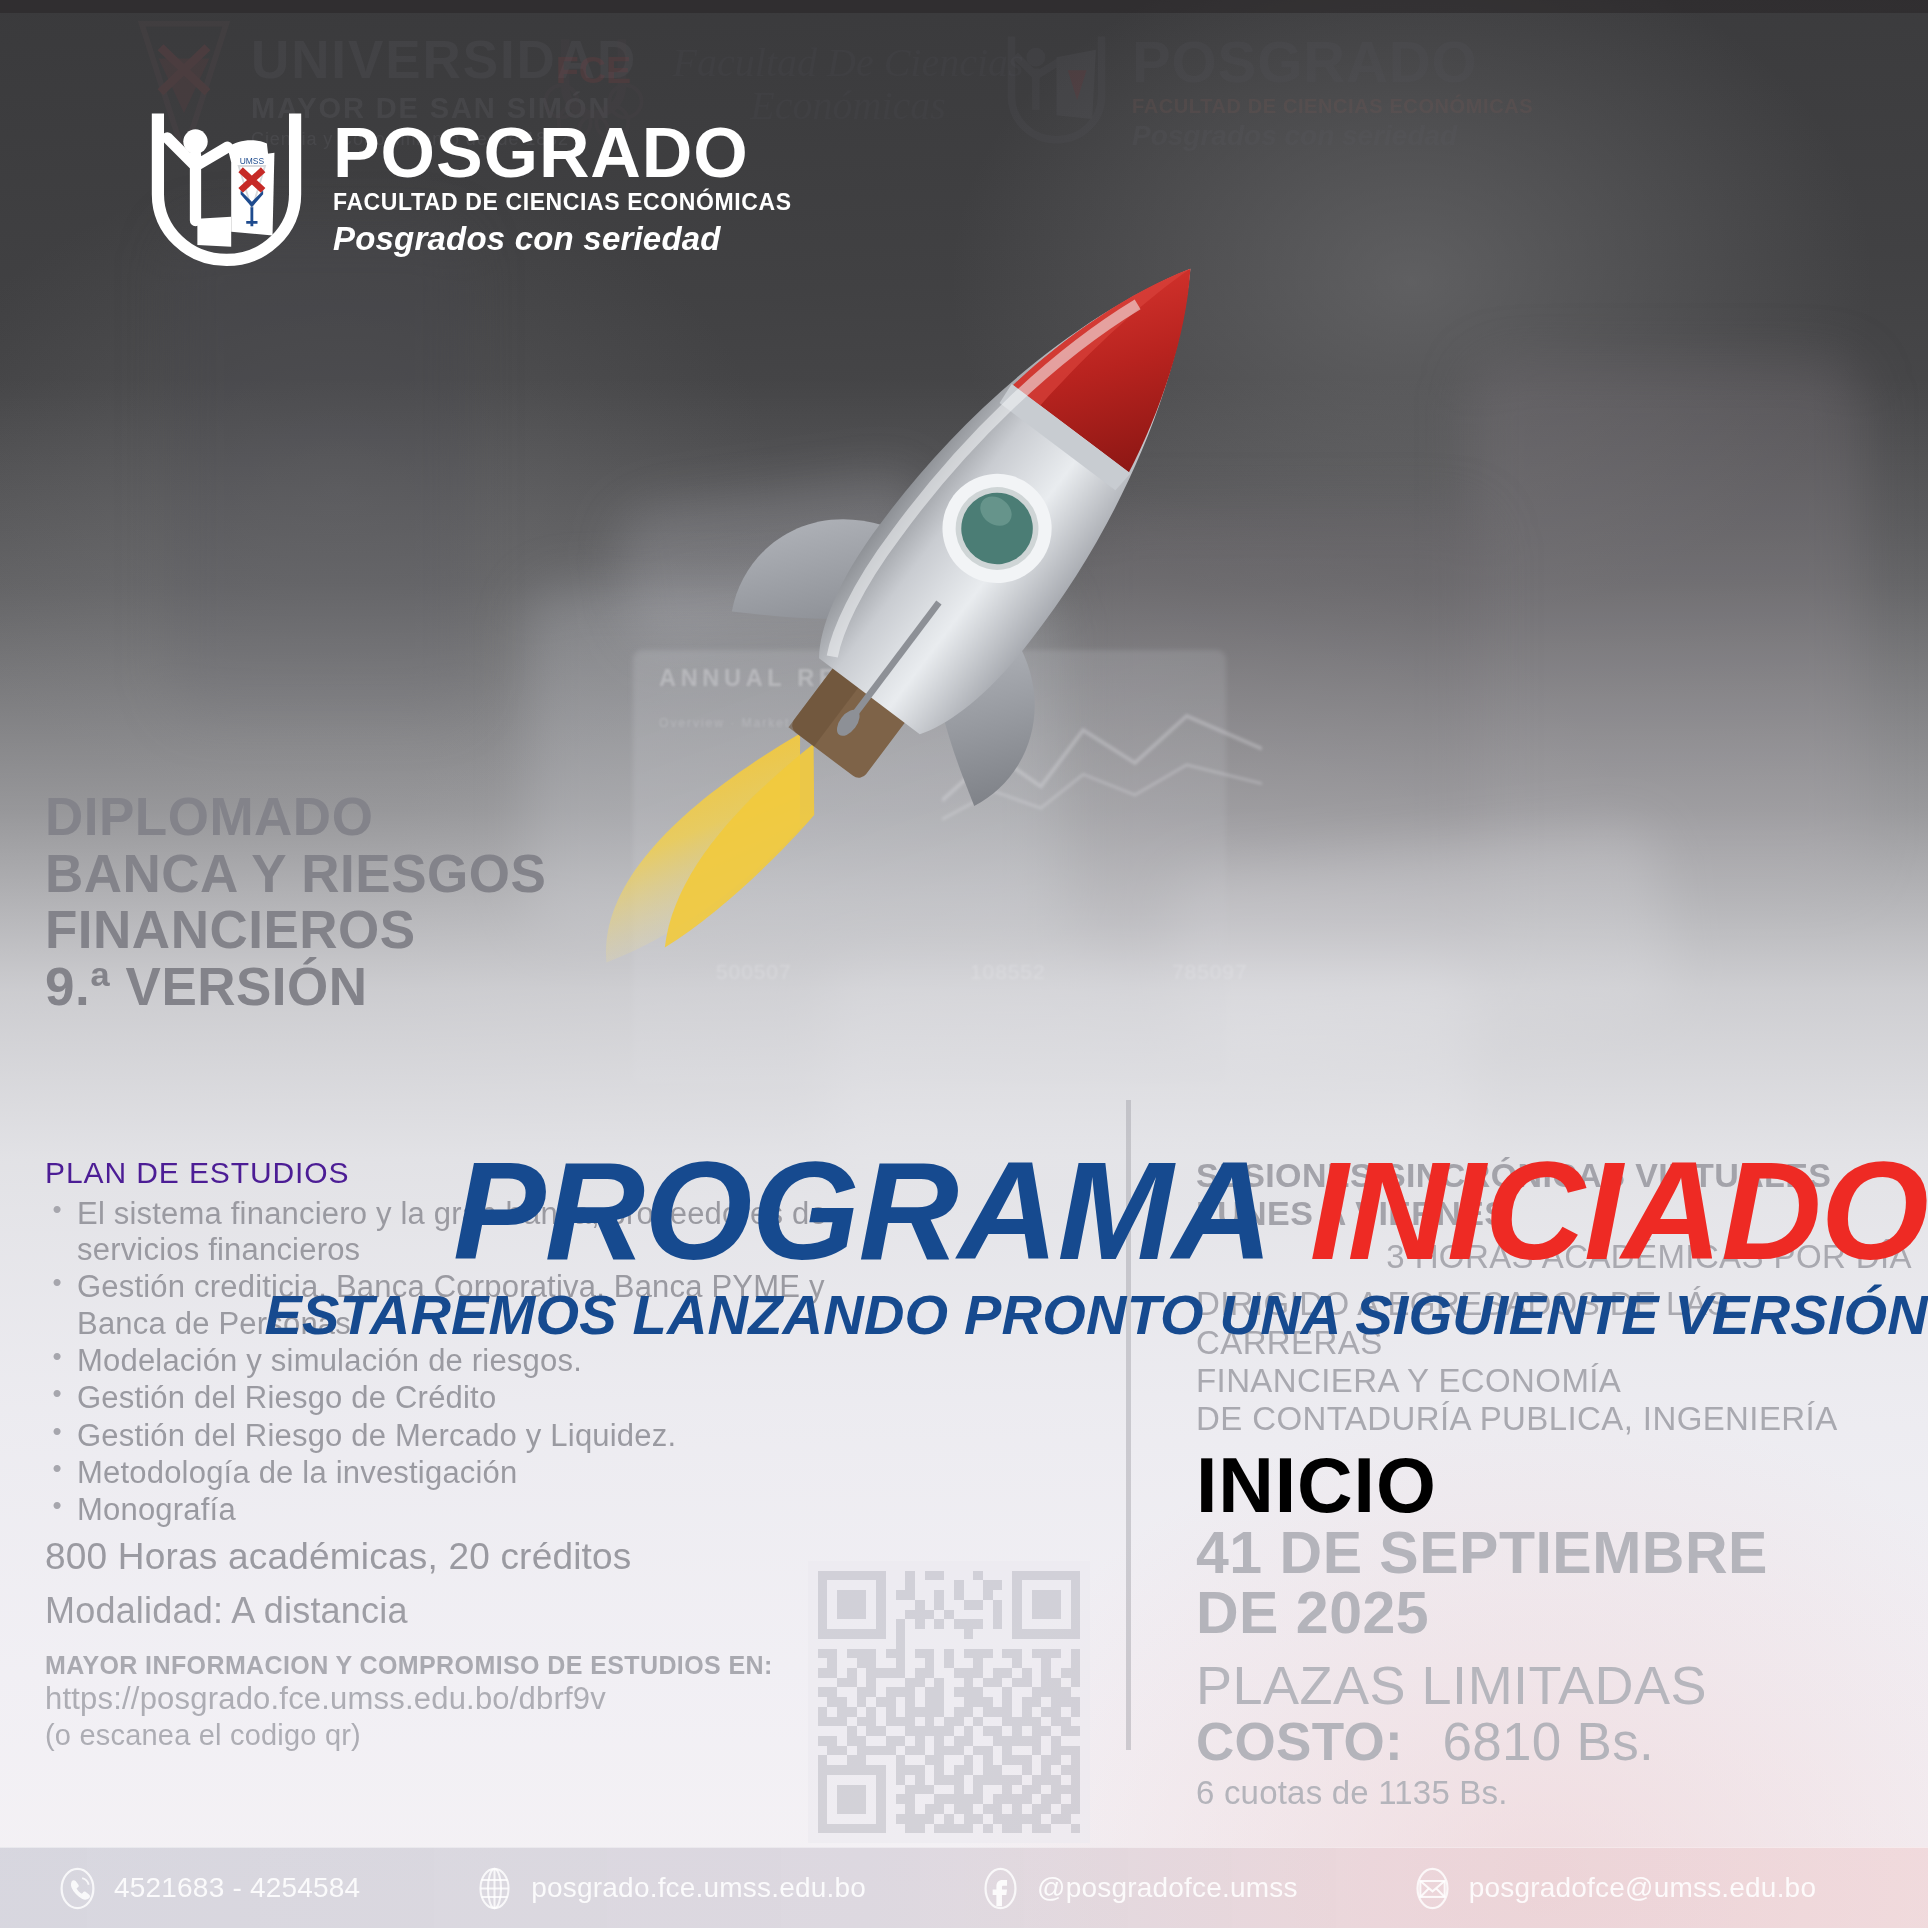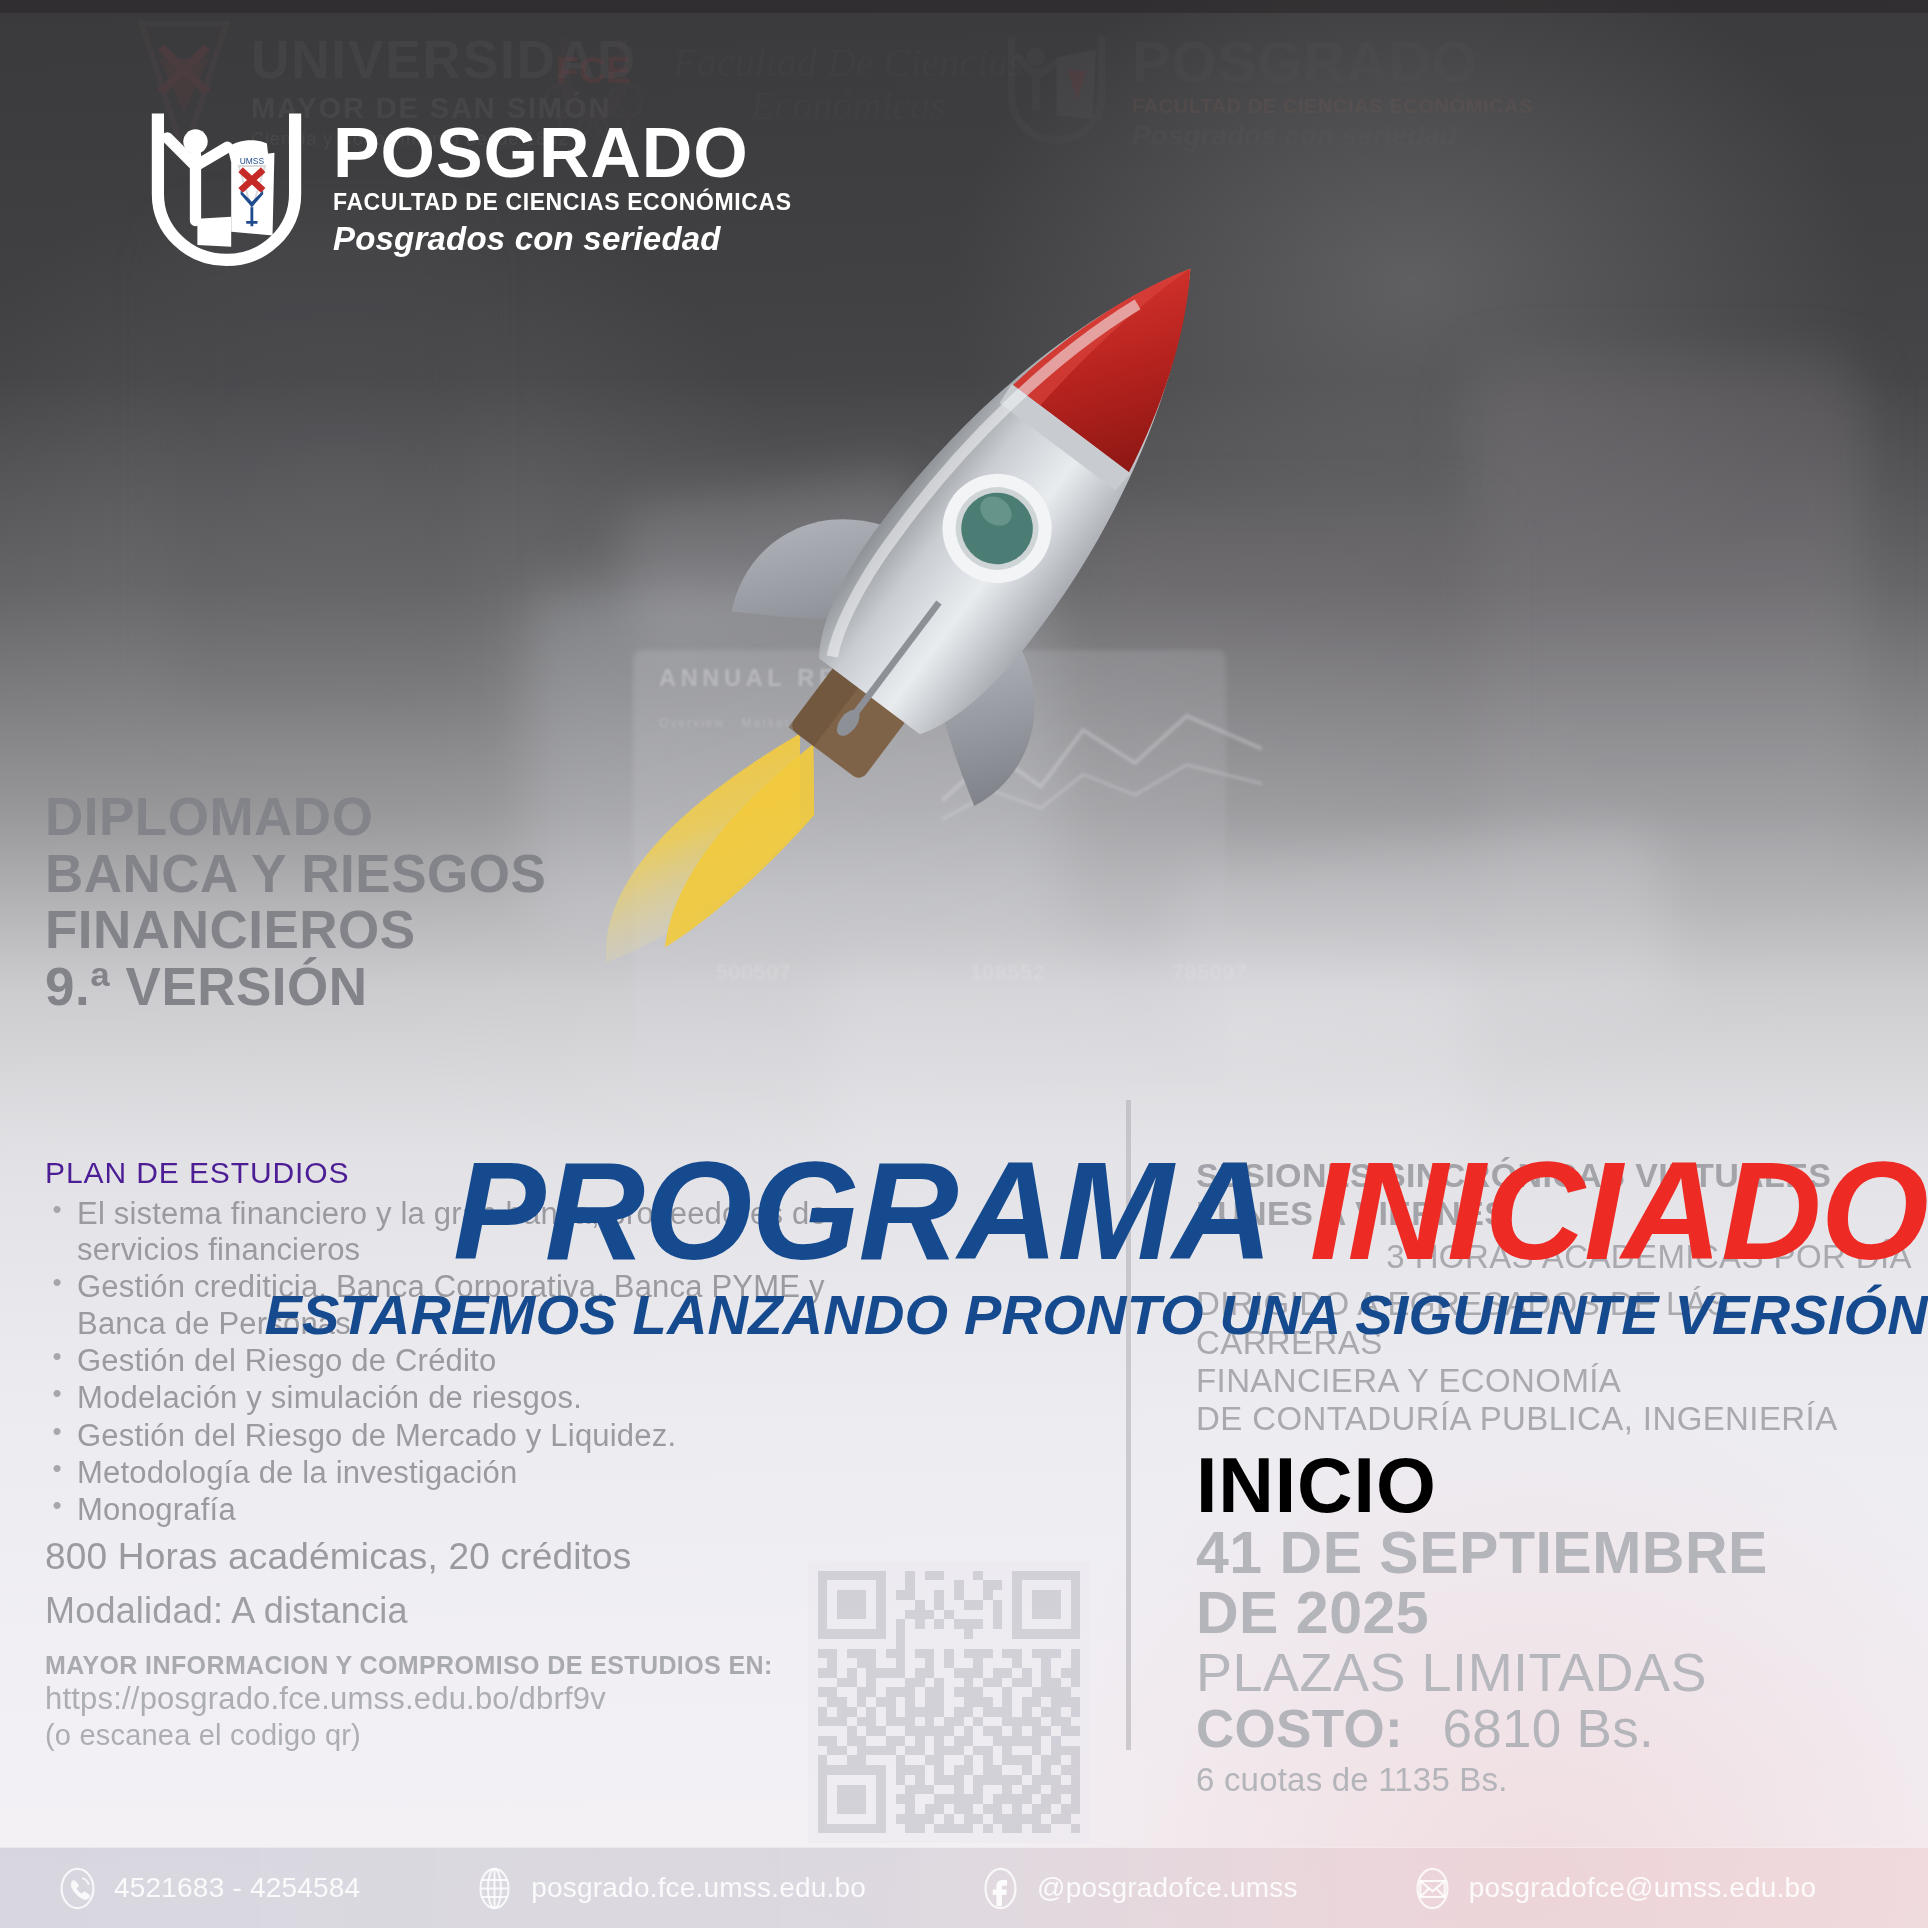--- a/index.html
+++ b/index.html
@@ -116,21 +116,21 @@
   .t-hours { font-size:37px; color:#9a9aa1; margin-top:7.5px; letter-spacing:0.2px; }
   .t-mod { font-size:36px; color:#9e9ea5; margin-top:11.3px; letter-spacing:0.2px; }
   .t-more { font-size:25px; font-weight:700; color:#a9a9b0; letter-spacing:0.4px; margin-top:19px; }
   .t-url { font-size:31px; color:#adadb4; letter-spacing:0.2px; margin-top:1.9px; }
   .t-qrnote { font-size:29px; color:#adadb4; letter-spacing:0.2px; margin-top:1.9px; }
 
   .r-small { font-size:34px; font-weight:700; letter-spacing:0.4px; color:#a3a3aa; line-height:1.12; }
   .r-line  { font-size:33px; letter-spacing:0.4px; color:#a9a9b0; line-height:1.16; }
   .r-inicio { font-size:77px; font-weight:700; color:#000000; letter-spacing:0.9px; line-height:.98; margin-top:9.4px; }
   .r-date  { font-size:59px; font-weight:700; color:#b4b4bb; letter-spacing:0.5px; line-height:1.02; }
-  .r-plazas { font-size:54px; color:#b6b6bd; letter-spacing:0.5px; line-height:1.05; }
+  .r-plazas { font-size:54px; color:#b6b6bd; letter-spacing:0.5px; margin-top:13px; line-height:1.05; }
   .r-costo { font-size:53px; color:#b4b4bb; letter-spacing:0.3px; line-height:1.08; }
   .r-costo b { font-weight:800; }
   .r-cuotas { font-size:33px; color:#b4b4bb; letter-spacing:0.2px; margin-top:3.8px; }
   .r-desc { font-size:31px; color:#b6b6bd; letter-spacing:0.2px; }
 
   
   .qr { position:absolute; left:808px; top:1561px; width:282px; height:282px; z-index:30; opacity:.55; }
 
   
   .divider { position:absolute; left:1126px; top:1100px; width:4.7px; height:650px; background:rgba(150,150,158,.40); z-index:29; }
@@ -329,22 +329,22 @@
     <div class="t-head">BANCA Y RIESGOS</div>
     <div class="t-head">FINANCIEROS</div>
     <div class="t-head">9.ª VERSIÓN</div>
   </div>
 
   <div class="ghost col-l" style="top:1156px;">
     <div class="t-plan">PLAN DE ESTUDIOS</div>
     <ul class="bullets">
       <li>El sistema financiero y la gran banca, proveedores de servicios financieros</li>
       <li>Gestión crediticia, Banca Corporativa, Banca PYME y Banca de Personas.</li>
+      <li>Modelación y simulación de riesgos.</li>
       <li>Gestión del Riesgo de Crédito</li>
-      <li>Modelación y simulación de riesgos.</li>
       <li>Gestión del Riesgo de Mercado y Liquidez.</li>
       <li>Metodología de la investigación</li>
       <li>Monografía</li>
     </ul>
     <div class="t-hours">800 Horas académicas, 20 créditos</div>
     <div class="t-mod">Modalidad: A distancia</div>
     <div class="t-more">MAYOR INFORMACION Y COMPROMISO DE ESTUDIOS EN:</div>
     <div class="t-url">https://posgrado.fce.umss.edu.bo/dbrf9v</div>
     <div class="t-qrnote">(o escanea el codigo qr)</div>
   </div>

